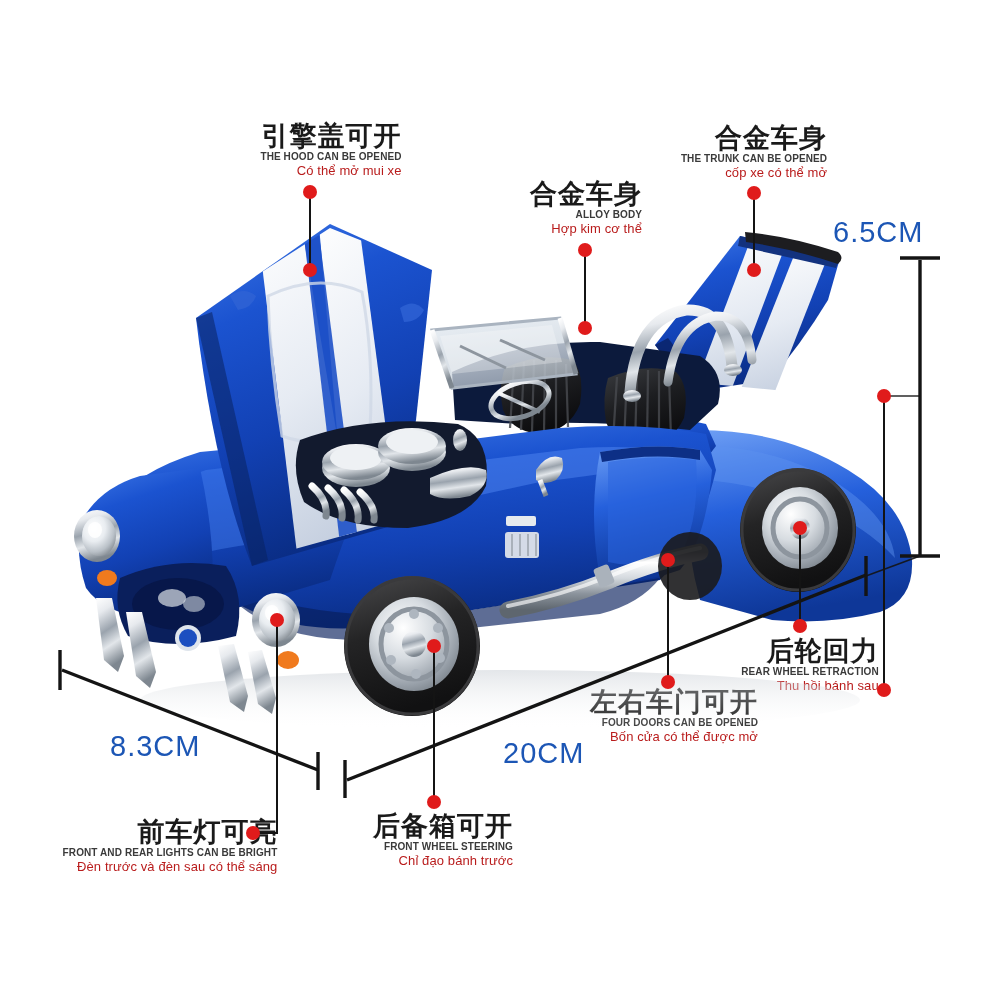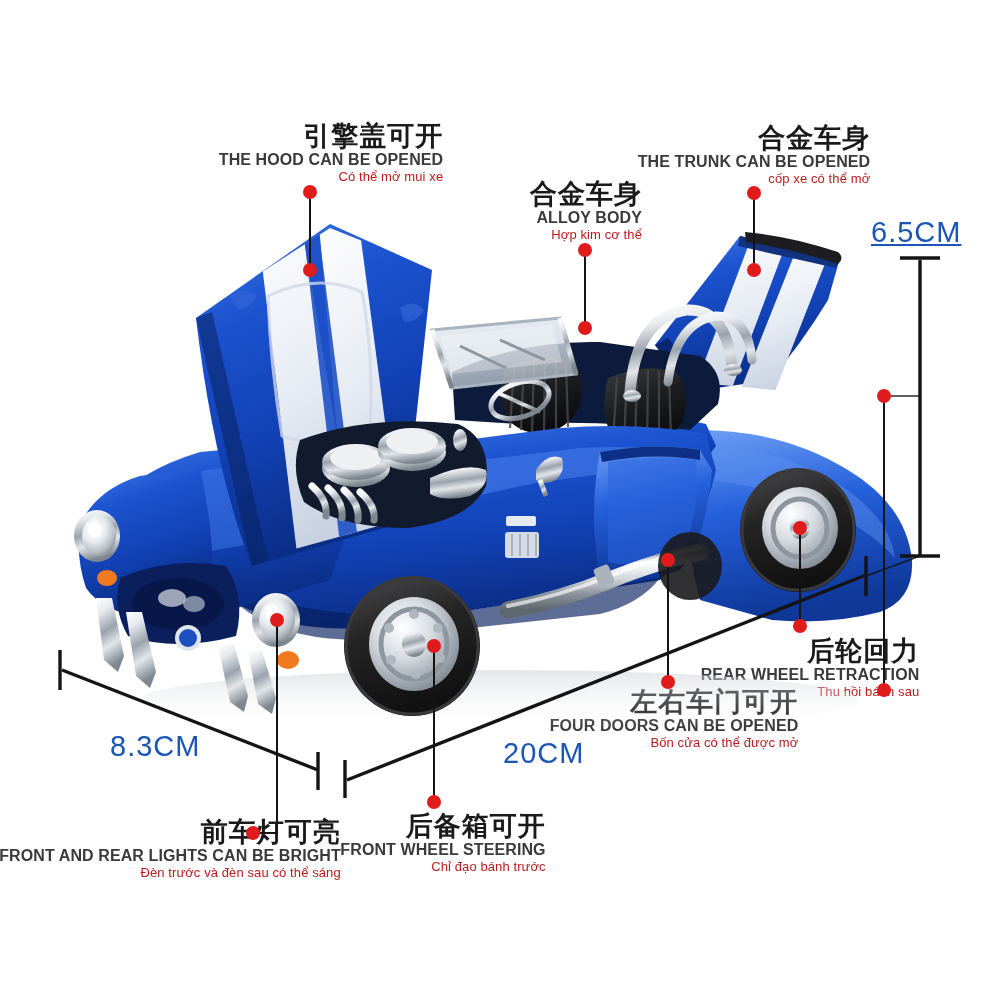--- a/index.html
+++ b/index.html
@@ -27,21 +27,21 @@
     line-height: 1.05;
   }
   .label-cn {
     font-size: 27px;
     font-weight: 700;
     color: #1a1a1a;
     letter-spacing: 1px;
     margin-bottom: 2px;
   }
   .label-en {
-    font-size: 16px;
+    font-size: 10px;
     font-weight: 700;
     color: #3a3a3a;
     letter-spacing: 0.1px;
     margin-bottom: 1px;
   }
   .label-vi {
     font-size: 13px;
     font-weight: 400;
     color: #b91c1c;
     letter-spacing: 0.1px;
@@ -455,15 +455,15 @@
   </div>
 
   <div class="label-block" style="left:170px; top:818px; transform:translateX(-50%);">
     <div class="label-cn">前车灯可亮</div>
     <div class="label-en">FRONT AND REAR LIGHTS CAN BE BRIGHT</div>
     <div class="label-vi">Đèn trước và đèn sau có thể sáng</div>
   </div>
 
   <div class="dim-text" style="left:110px; top:730px;">8.3CM</div>
   <div class="dim-text" style="left:503px; top:737px;">20CM</div>
-  <div class="dim-text" style="left:871px; top:216px;text-decoration:underline;">6.5CM</div>
+  <div class="dim-text" style="left:833px; top:216px;">6.5CM</div>
 
 </div>
 
 </body></html>

